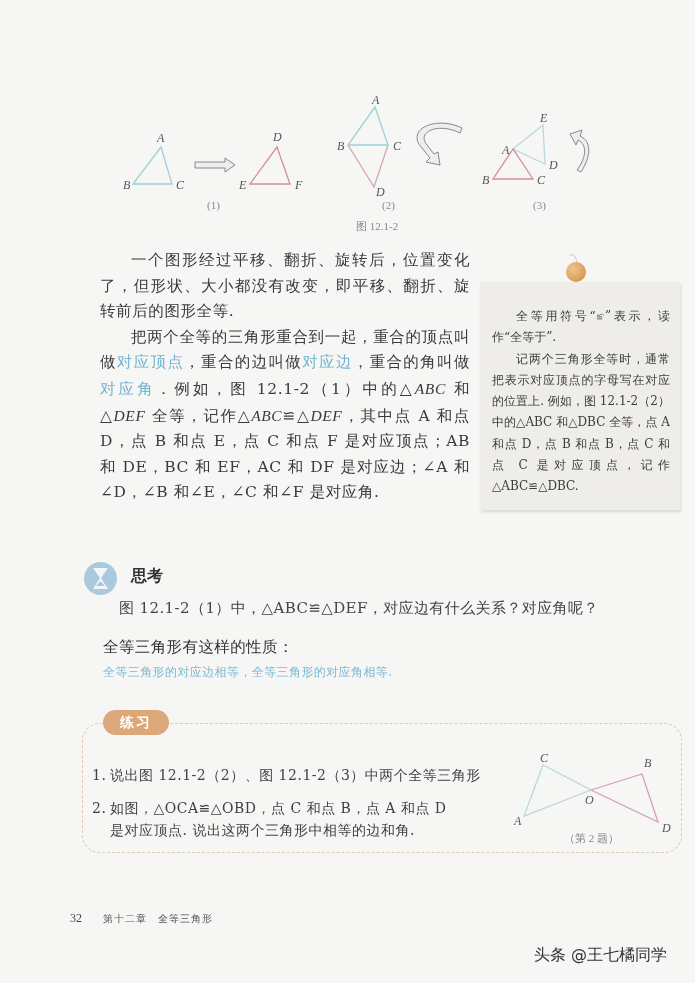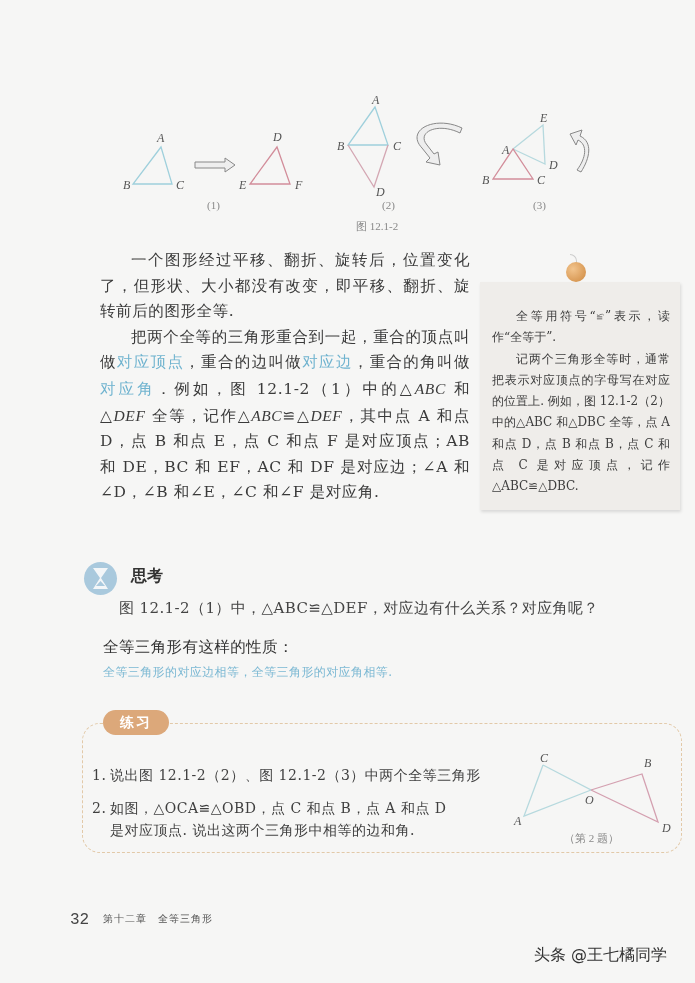--- a/index.html
+++ b/index.html
@@ -46,21 +46,21 @@
   }
   .exercise-badge {
     position:absolute; left:103px; top:710px; width:66px; height:25px;
     border-radius:13px; background:#dca87a; color:#fff;
     font-size:14px; font-weight:bold; text-align:center; line-height:25px;
     font-family:Liberation Sans, sans-serif; letter-spacing:2px;
   }
   .ex-item { position:absolute; left:92px; font-size:14px; line-height:22px; color:#3f3f3f; width:420px; letter-spacing:0.5px; }
   .ex-item .num { display:inline-block; width:18px; }
   .ex-item .cont { padding-left:18px; display:block; }
-  .page-num { position:absolute; left:70px; top:911px; font-size:16px; color:#444; font-family:Liberation Mono, monospace; }
+  .page-num { position:absolute; left:70px; top:911px; font-size:12px; color:#444; font-family:Liberation Serif, serif; }
   .chapter { position:absolute; left:103px; top:912px; font-size:10px; color:#555; letter-spacing:1px; }
   .watermark { position:absolute; left:534px; top:945px; font-size:16px; color:#333; font-family:"DejaVu Sans", sans-serif; }
 </style>
 </head>
 <body>
 
 <svg class="abs" style="left:100px;top:90px;" width="560" height="150" viewBox="0 0 560 150">
 
   <polygon points="61,57 33,94 72,94" fill="none" stroke="#9fd0dc" stroke-width="1.3"></polygon>
   <text class="fig-label" x="57" y="52">A</text>

